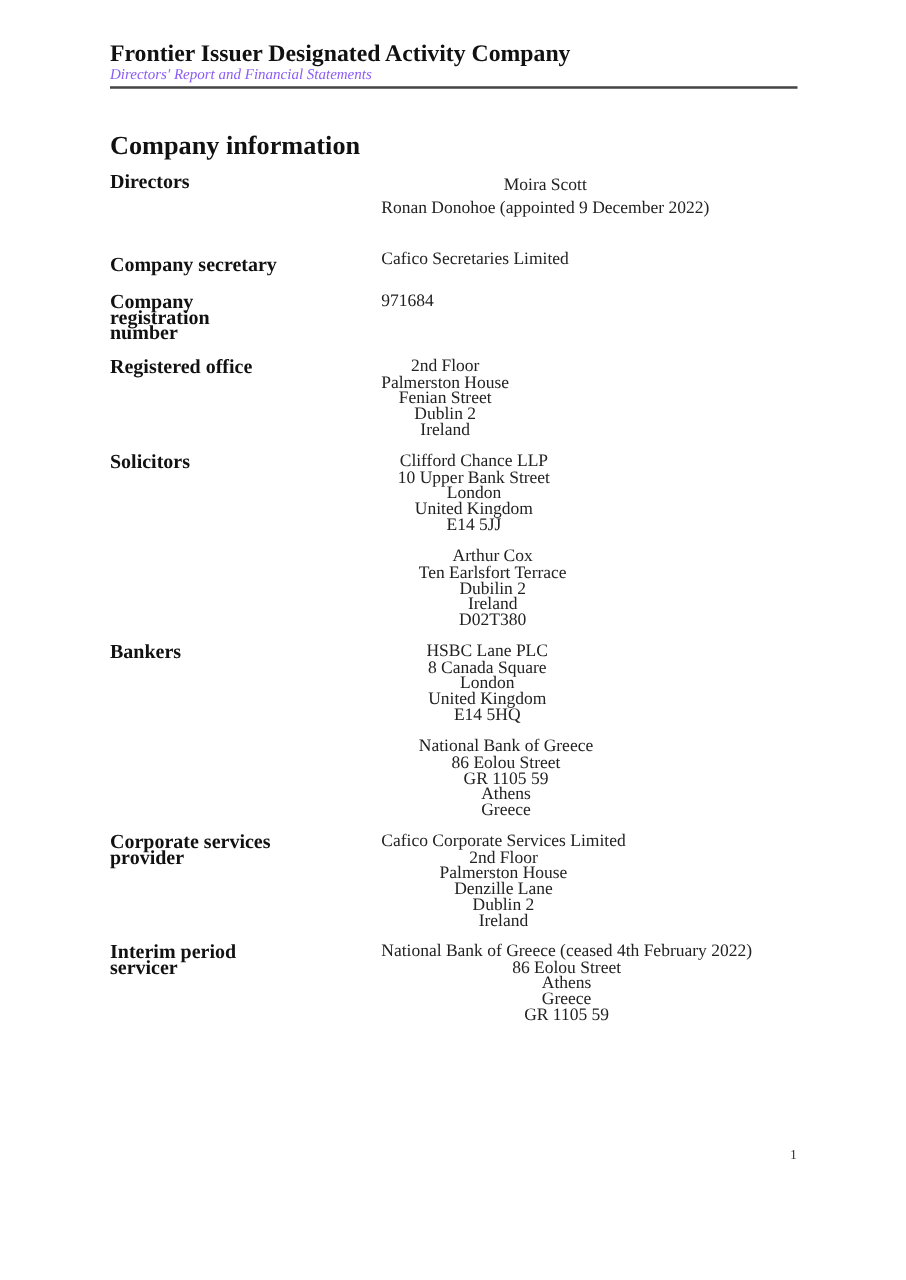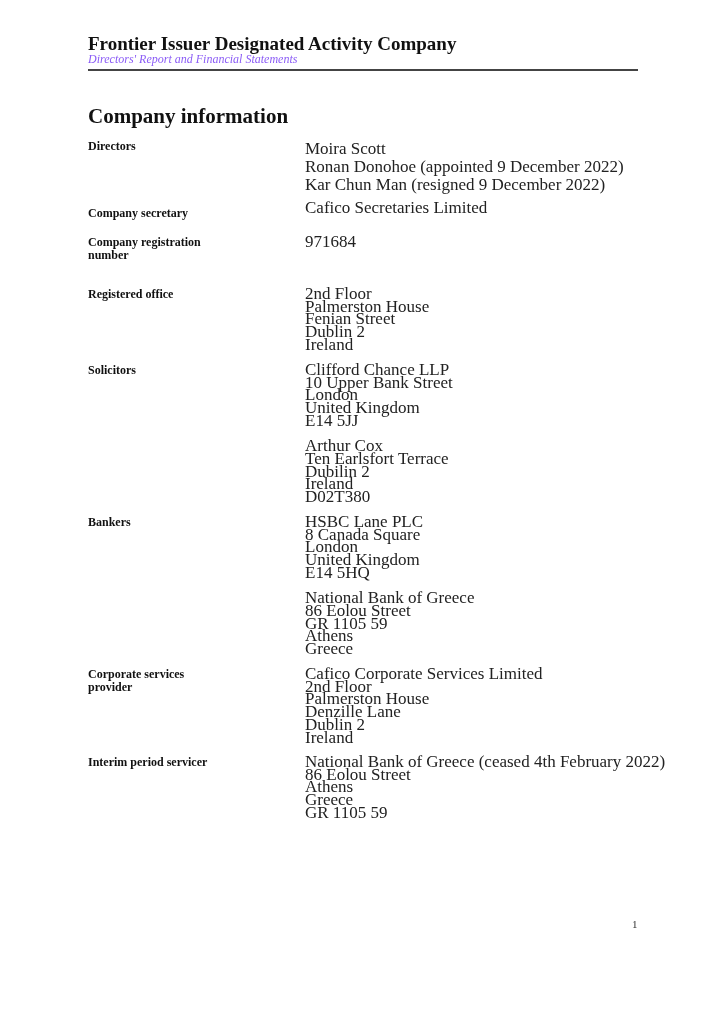--- a/index.html
+++ b/index.html
@@ -53,38 +53,40 @@
       position: absolute;
       left: 88px;
       width: 560px;
     }
     .label {
       position: absolute;
       left: 0;
       top: 0;
       width: 150px;
       font-weight: bold;
-      font-size: 12px;
+      font-size: 16px;
       line-height: 12.7px;
       color: #111;
     }
     .values {
       position: absolute;
       left: 217px;
       top: 0;
-      font-size: 17px;
+      font-size: 14px;
       line-height: 12.7px;
       color: #222;
       white-space: nowrap;
+      text-align: center;
     }
     .values.spaced div {
       line-height: 18px;
     }
     .values .block + .block {
       margin-top: 12.7px;
+      margin-left: 30px;
     }
     .page-number {
       position: absolute;
       left: 632px;
       top: 918px;
       font-size: 11px;
       color: #333;
     }
   </style>
 </head>
@@ -96,21 +98,20 @@
 </div>
 <div class="header-rule"></div>
 
 <div class="page-title">Company information</div>
 
 <div class="section" style="top:140px;">
   <div class="label">Directors</div>
   <div class="values spaced">
     <div>Moira Scott</div>
     <div>Ronan Donohoe (appointed 9 December 2022)</div>
-    <div>Kar Chun Man (resigned 9 December 2022)</div>
   </div>
 </div>
 
 <div class="section" style="top:206px;">
   <div class="label" style="top:1px;">Company secretary</div>
   <div class="values" style="top:-4px;">
     <div>Cafico Secretaries Limited</div>
   </div>
 </div>
 

